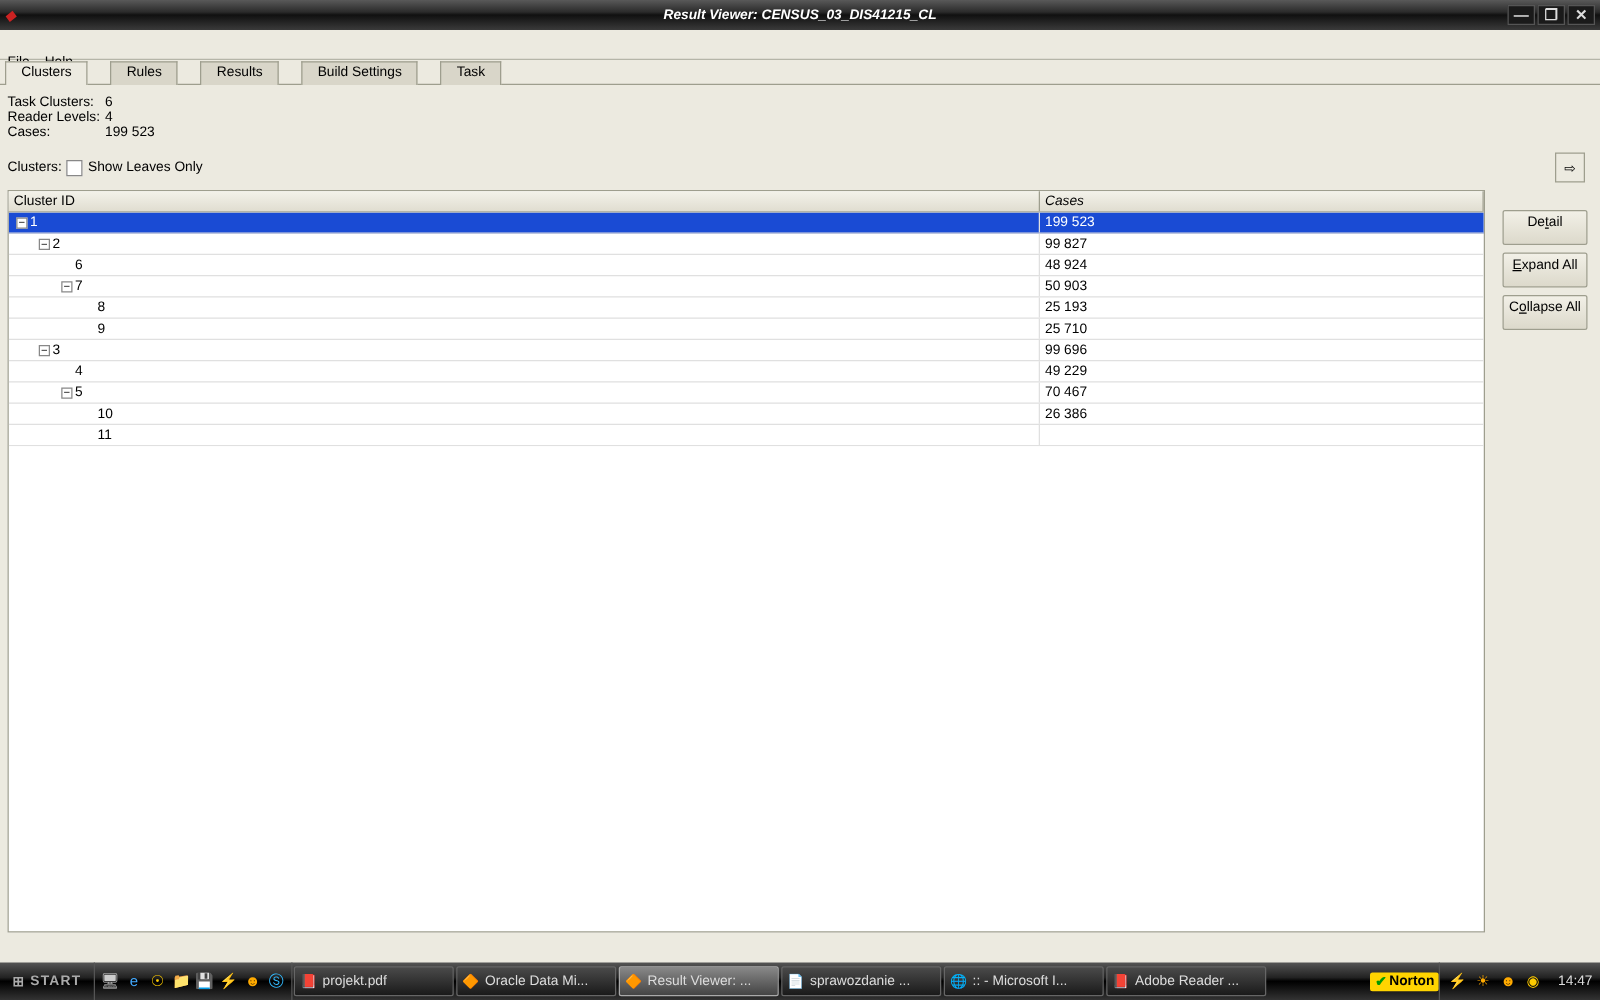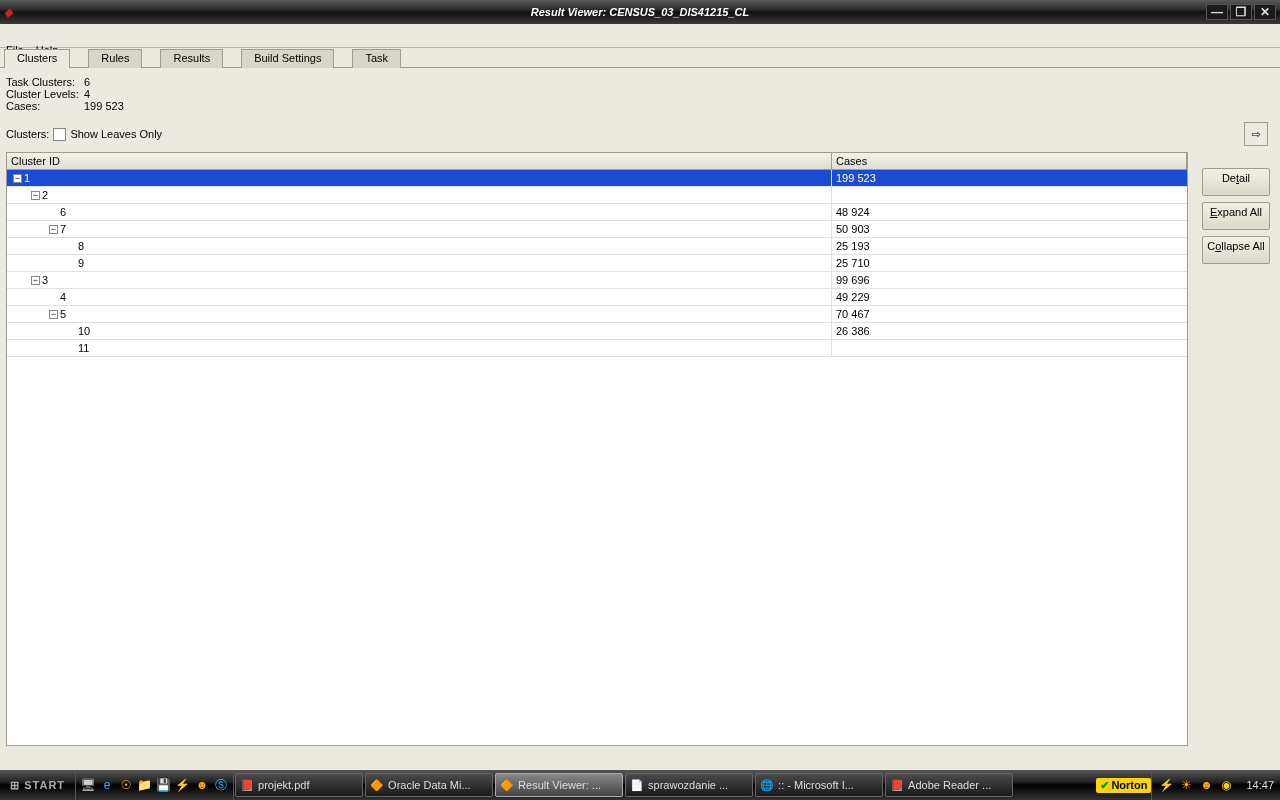--- a/index.html
+++ b/index.html
@@ -27,21 +27,21 @@
 .clusters-row { display:flex; align-items:center; margin-top: 10px; justify-content:space-between; padding-right:6px; }
 .clusters-left { display:flex; align-items:center; gap:4px; }
 .check { width:13px; height:13px; border:1px solid #888; background:#fff; }
 .tool-btn { width:24px; height:24px; border:1px solid #9e9e8e; background:#eceae0; display:flex; align-items:center; justify-content:center; }
 
 .main-area { display:flex; padding: 0 6px; gap: 10px; }
 .tree-table { flex: 1 1 auto; border: 1px solid #9e9e8e; background: #fff; height: 594px; display:flex; flex-direction:column; }
 .thead { display:flex; background: linear-gradient(#f3f2ea, #e0ddd0); border-bottom:1px solid #9e9e8e;align-items:flex-end; }
 .th { padding: 2px 4px; border-right:1px solid #9e9e8e; }
 .col-id { width: 825px; }
-.col-cases { flex:1; }
+.col-cases { flex:1;font-style:italic; }
 .tbody { overflow:auto; }
 .trow { display:flex; height:17px; border-bottom:1px solid #e0e0e0; align-items:center; }
 .trow.selected { background:#1a4bd4; color:#fff; }
 .td-id { width: 825px; display:flex; align-items:center; border-right:1px solid #e0e0e0; height:100%; }
 .td-cases { flex:1; padding-left:4px; }
 .expander { width:9px; height:9px; border:1px solid #888; background:#fff; color:#000; font-size:9px; line-height:7px; text-align:center; margin-right:2px; display:inline-block; }
 .spacer { display:inline-block; }
 
 .side-buttons { width: 76px; display:flex; flex-direction:column; gap: 6px; align-items:center; padding-top: 16px; }
 .side-btn { width: 68px; height: 28px; border: 1px solid #9e9e8e; background: linear-gradient(#f2f0e7, #dcd9cb); border-radius:2px; text-align:center; line-height:18px; cursor:default; }
@@ -84,21 +84,21 @@
     <div class="tab">Build Settings</div>
     <div class="tab">Task</div>
   </div>
 
 <div class="info-area">
   <div class="info-row">
       <span class="info-label">Task Clusters:</span>
       <span>6</span>
     </div>
   <div class="info-row">
-      <span class="info-label">Cluster Levels:</span>
+      <span class="info-label">Reader Levels:</span>
       <span>4</span>
     </div>
   <div class="info-row">
       <span class="info-label">Cases:</span>
       <span>199 523</span>
     </div>
 
   <div class="clusters-row">
     <div class="clusters-left">
       <span>Clusters:</span>
@@ -125,20 +125,21 @@
             <span>1</span>
           </div>
           <div class="td-cases">199 523</div>
         </div>
         <div class="trow">
           <div class="td-id">
             <span class="spacer" style="width: 24px;"></span>
             <span class="expander">−</span>
             <span>2</span>
           </div>
+          <div class="td-cases">99 827</div>
         </div>
         <div class="trow">
           <div class="td-id">
             <span class="spacer" style="width: 42px;"></span>
             <span class="spacer" style="width: 11px;"></span>
             <span>6</span>
           </div>
           <div class="td-cases">48 924</div>
         </div>
         <div class="trow">

